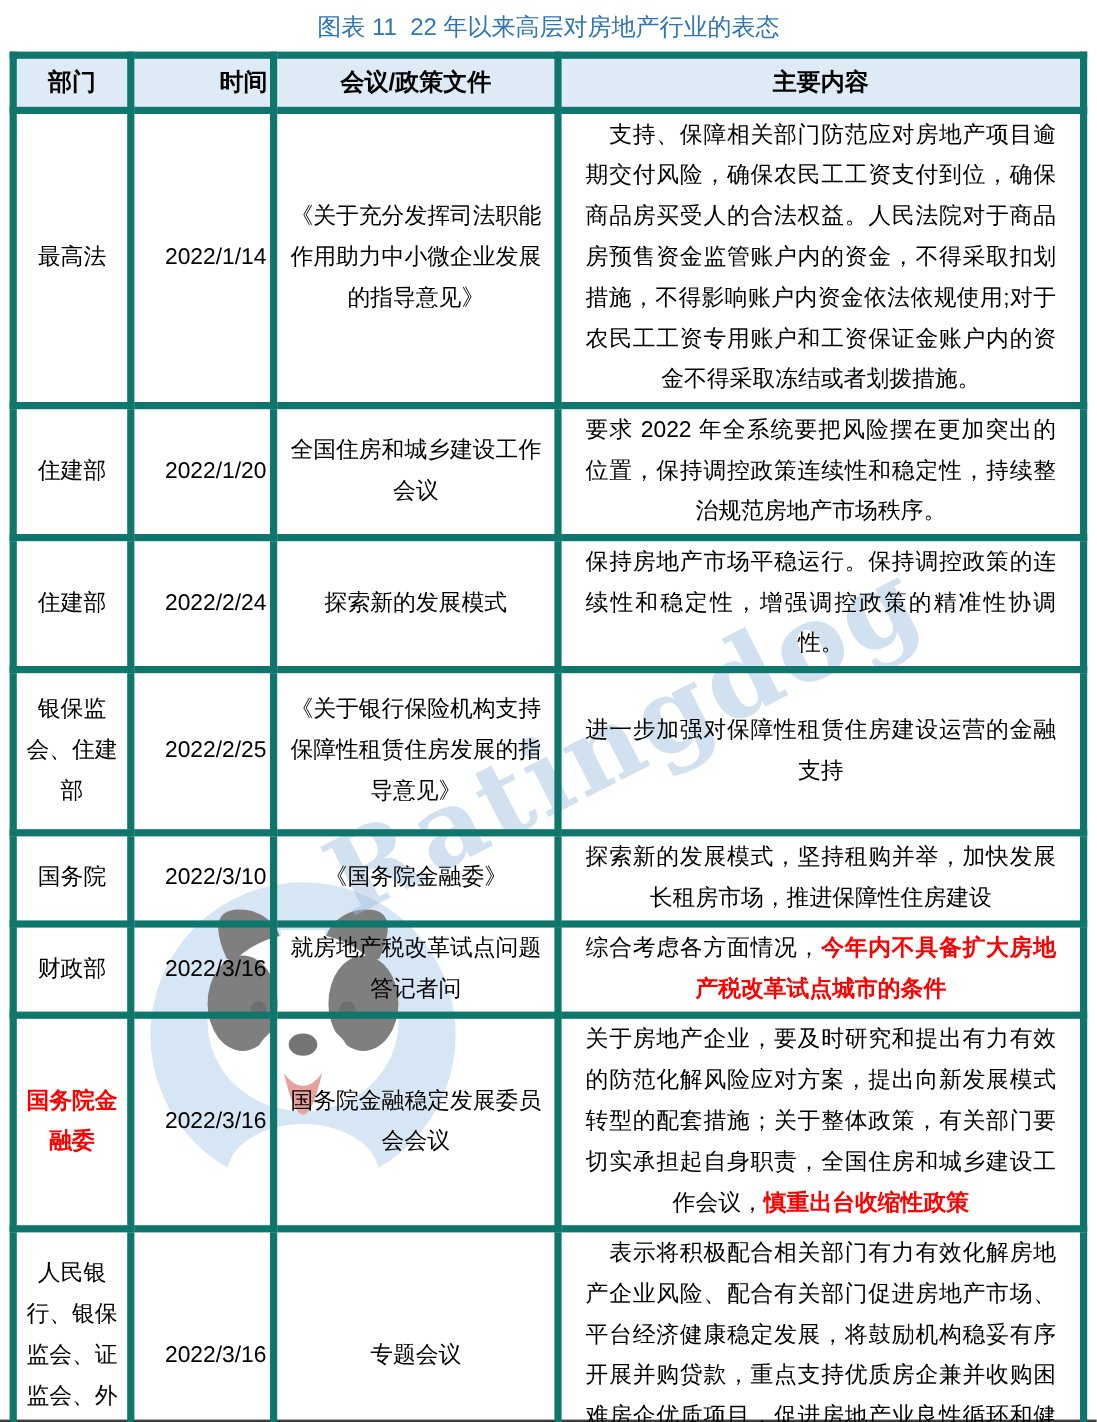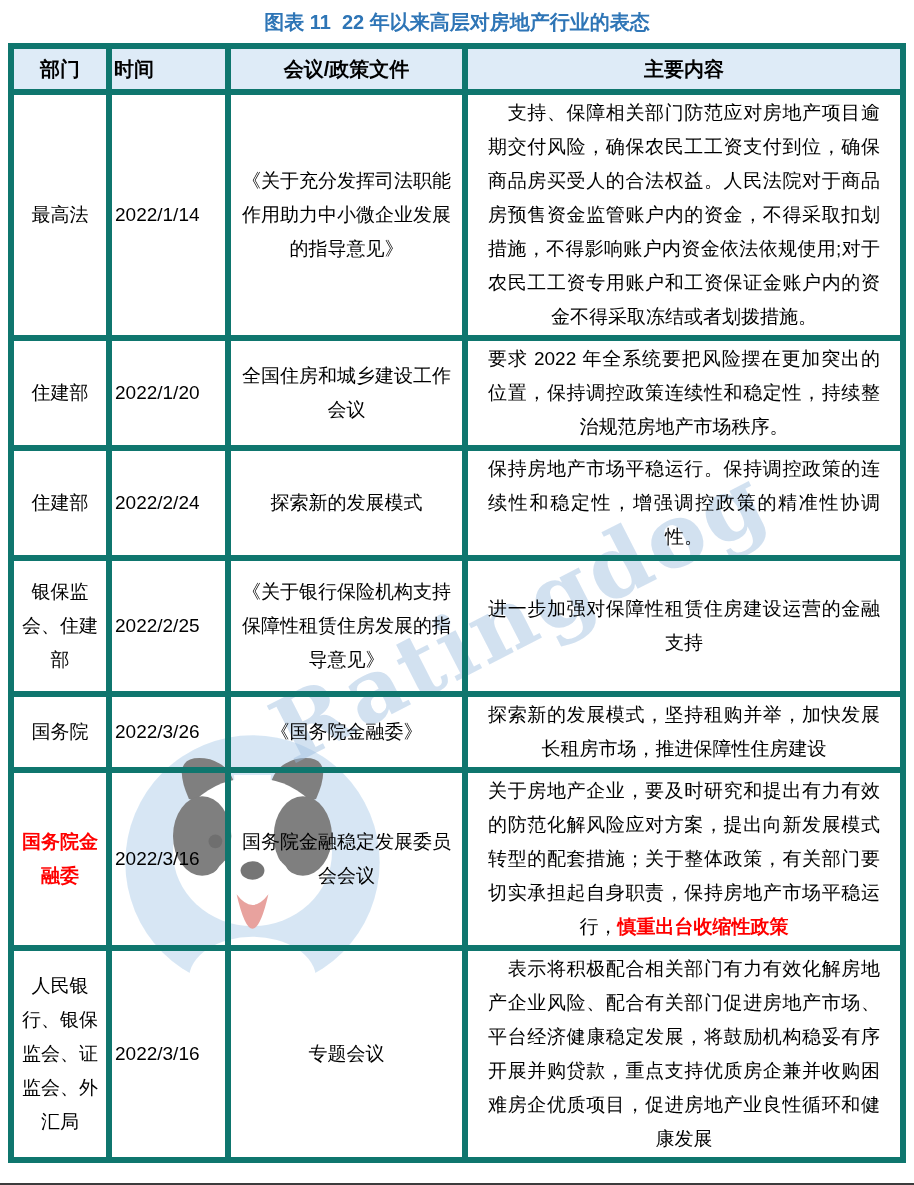--- a/index.html
+++ b/index.html
@@ -11,21 +11,21 @@
     position:relative;
     overflow:hidden;
   }
   .page { position:relative; width:914px; height:1185px; }
 
   .fig-title {
     position:relative; z-index:2;
     padding-top:9px;
     text-align:center;
     font-size:20px;
-    font-weight:bold;
+    font-weight:normal;
     color:#2E75B6;
     white-space:pre-wrap;
     margin-bottom:7px;
   }
 
   table.policy {
     position:relative; z-index:1;
     border-collapse:collapse;
     table-layout:fixed;
     width:898px;
@@ -43,21 +43,21 @@
     padding:7px 2px;
   }
   .policy td {
     font-size:19px;
     line-height:34px;
     vertical-align:middle;
     padding:14px 3px;
     background:transparent;
   }
   .c-dept  { width:88px;  text-align:center; }
-  .c-date  { width:109px; text-align:left; }
+  .c-date  { width:109px; text-align:right; }
   .c-doc   { width:215px; text-align:center; padding:1px 8px !important;margin-top:44px; }
   .c-content {
     text-align:justify;
     text-align-last:center;
     padding:1px 20px !important;
   }
   .red { color:#FF0000; font-weight:bold; }
 
   
   .watermark { position:absolute; inset:0; z-index:0; pointer-events:none; }
@@ -144,29 +144,35 @@
           <td class="c-content"><span>保持房地产市场平稳运行。保持调控政策的连续性和稳定性，增强调控政策的精准性协调性。</span></td>
         </tr>
         <tr>
           <td class="c-dept"><span>银保监会、住建部</span></td>
           <td class="c-date"><span>2022/2/25</span></td>
           <td class="c-doc"><span>《关于银行保险机构支持保障性租赁住房发展的指导意见》</span></td>
           <td class="c-content"><span>进一步加强对保障性租赁住房建设运营的金融支持</span></td>
         </tr>
         <tr>
           <td class="c-dept"><span>国务院</span></td>
-          <td class="c-date"><span>2022/3/26</span></td>
+          <td class="c-date"><span>2022/3/10</span></td>
           <td class="c-doc"><span>《国务院金融委》</span></td>
           <td class="c-content"><span>探索新的发展模式，坚持租购并举，加快发展长租房市场，推进保障性住房建设</span></td>
+        </tr>
+        <tr>
+          <td class="c-dept"><span>财政部</span></td>
+          <td class="c-date"><span>2022/3/16</span></td>
+          <td class="c-doc"><span>就房地产税改革试点问题答记者问</span></td>
+          <td class="c-content"><span>综合考虑各方面情况，</span><span class="red">今年内不具备扩大房地产税改革试点城市的条件</span></td>
         </tr>
         <tr>
           <td class="c-dept"><span class="red">国务院金融委</span></td>
           <td class="c-date"><span>2022/3/16</span></td>
           <td class="c-doc"><span>国务院金融稳定发展委员会会议</span></td>
-          <td class="c-content"><span>关于房地产企业，要及时研究和提出有力有效的防范化解风险应对方案，提出向新发展模式转型的配套措施；关于整体政策，有关部门要切实承担起自身职责，保持房地产市场平稳运行，</span><span class="red">慎重出台收缩性政策</span></td>
+          <td class="c-content"><span>关于房地产企业，要及时研究和提出有力有效的防范化解风险应对方案，提出向新发展模式转型的配套措施；关于整体政策，有关部门要切实承担起自身职责，全国住房和城乡建设工作会议，</span><span class="red">慎重出台收缩性政策</span></td>
         </tr>
         <tr>
           <td class="c-dept"><span>人民银行、银保监会、证监会、外汇局</span></td>
           <td class="c-date"><span>2022/3/16</span></td>
           <td class="c-doc"><span>专题会议</span></td>
           <td class="c-content"><span>　表示将积极配合相关部门有力有效化解房地产企业风险、配合有关部门促进房地产市场、平台经济健康稳定发展，将鼓励机构稳妥有序开展并购贷款，重点支持优质房企兼并收购困难房企优质项目，促进房地产业良性循环和健康发展</span></td>
         </tr>
       </tbody>
   </table>
 

